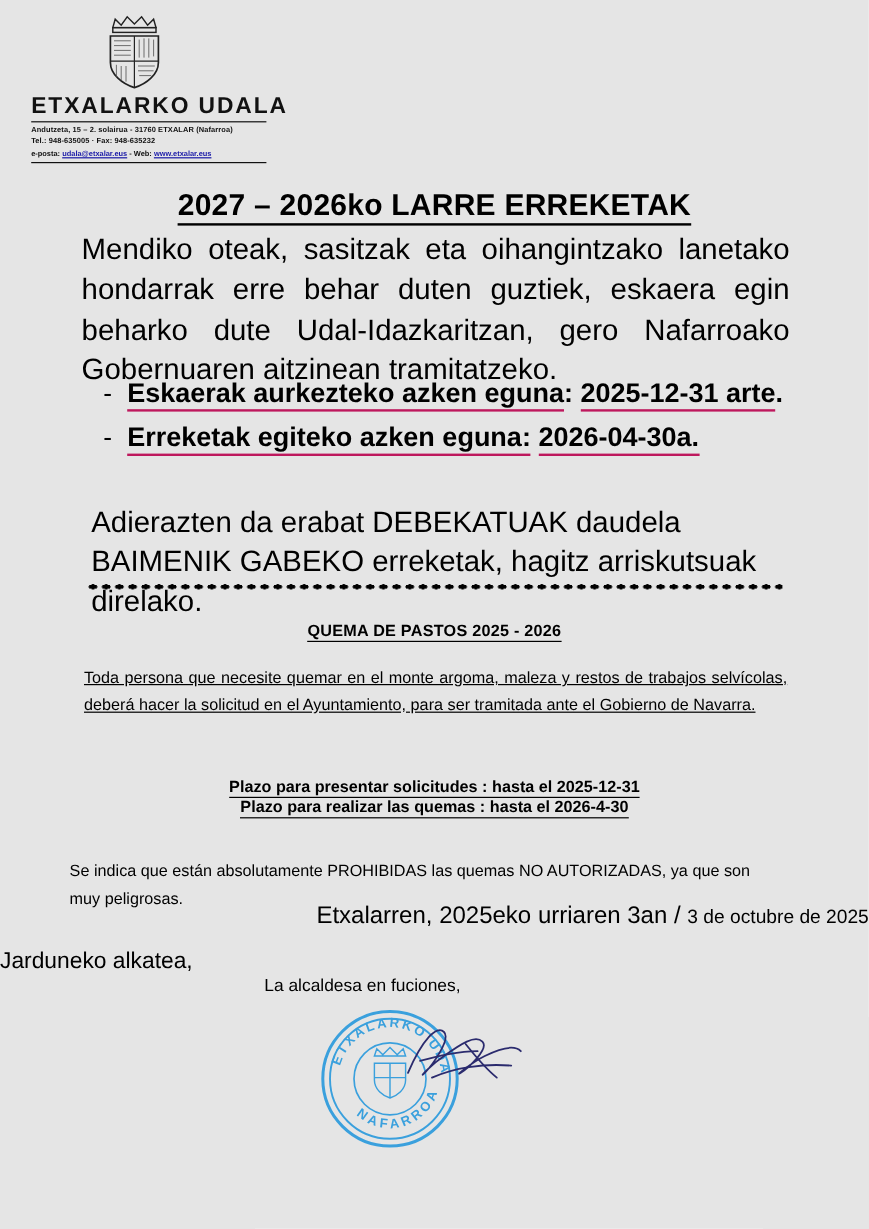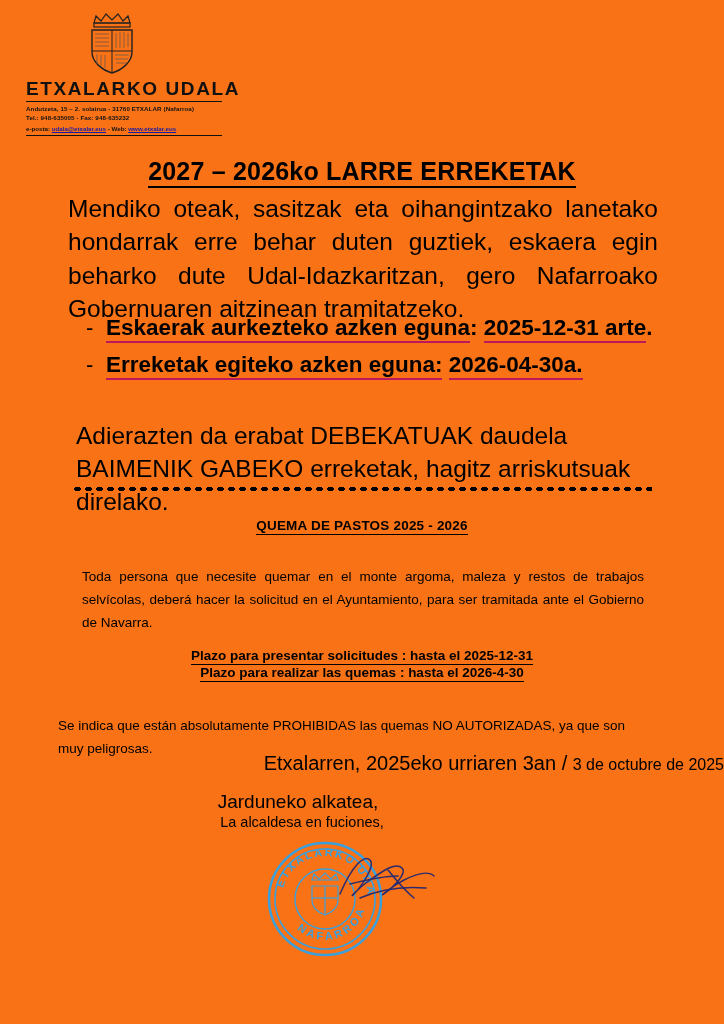--- a/index.html
+++ b/index.html
@@ -13,21 +13,21 @@
     position: relative;
     font-family: "Liberation Sans", sans-serif;
     color: #000000;
     overflow: hidden;
   }
 
   .page {
     position: relative;
     width: 724px;
     height: 1024px;
-    background: #f97316;
+    background: #e5e5e5;
   }
 
   
   .letterhead {
     position: absolute;
     left: 24px;
     top: 10px;
     width: 250px;
   }
   .crest {
@@ -164,21 +164,21 @@
 
   .es-body {
     position: absolute;
     left: 70px;
     top: 553px;
     width: 586px;
     font-size: 13.5px;
     line-height: 1.72;
     text-align: justify;
   }
-  .es-body p { margin: 12px; }
+  .es-body p { margin: 0; text-decoration: underline; }
 
   .es-line {
     position: absolute;
     width: 724px;
     left: 0;
     text-align: center;
     font-size: 13.5px;
     font-weight: bold;
   }
   .es-line span { border-bottom: 1.5px solid #000; padding-bottom: 1px; }
@@ -204,21 +204,20 @@
     text-align: right;
     font-size: 20px;
   }
   .place-date .es-part { font-size: 16px; }
 
   .sign-role-eu {
     position: absolute;
     left: 0;
     top: 791px;
     width: 596px;
-    text-align: center;
     font-size: 19px;
   }
   .sign-role-es {
     position: absolute;
     left: 0;
     top: 814px;
     width: 604px;
     text-align: center;
     font-size: 14.5px;
   }

